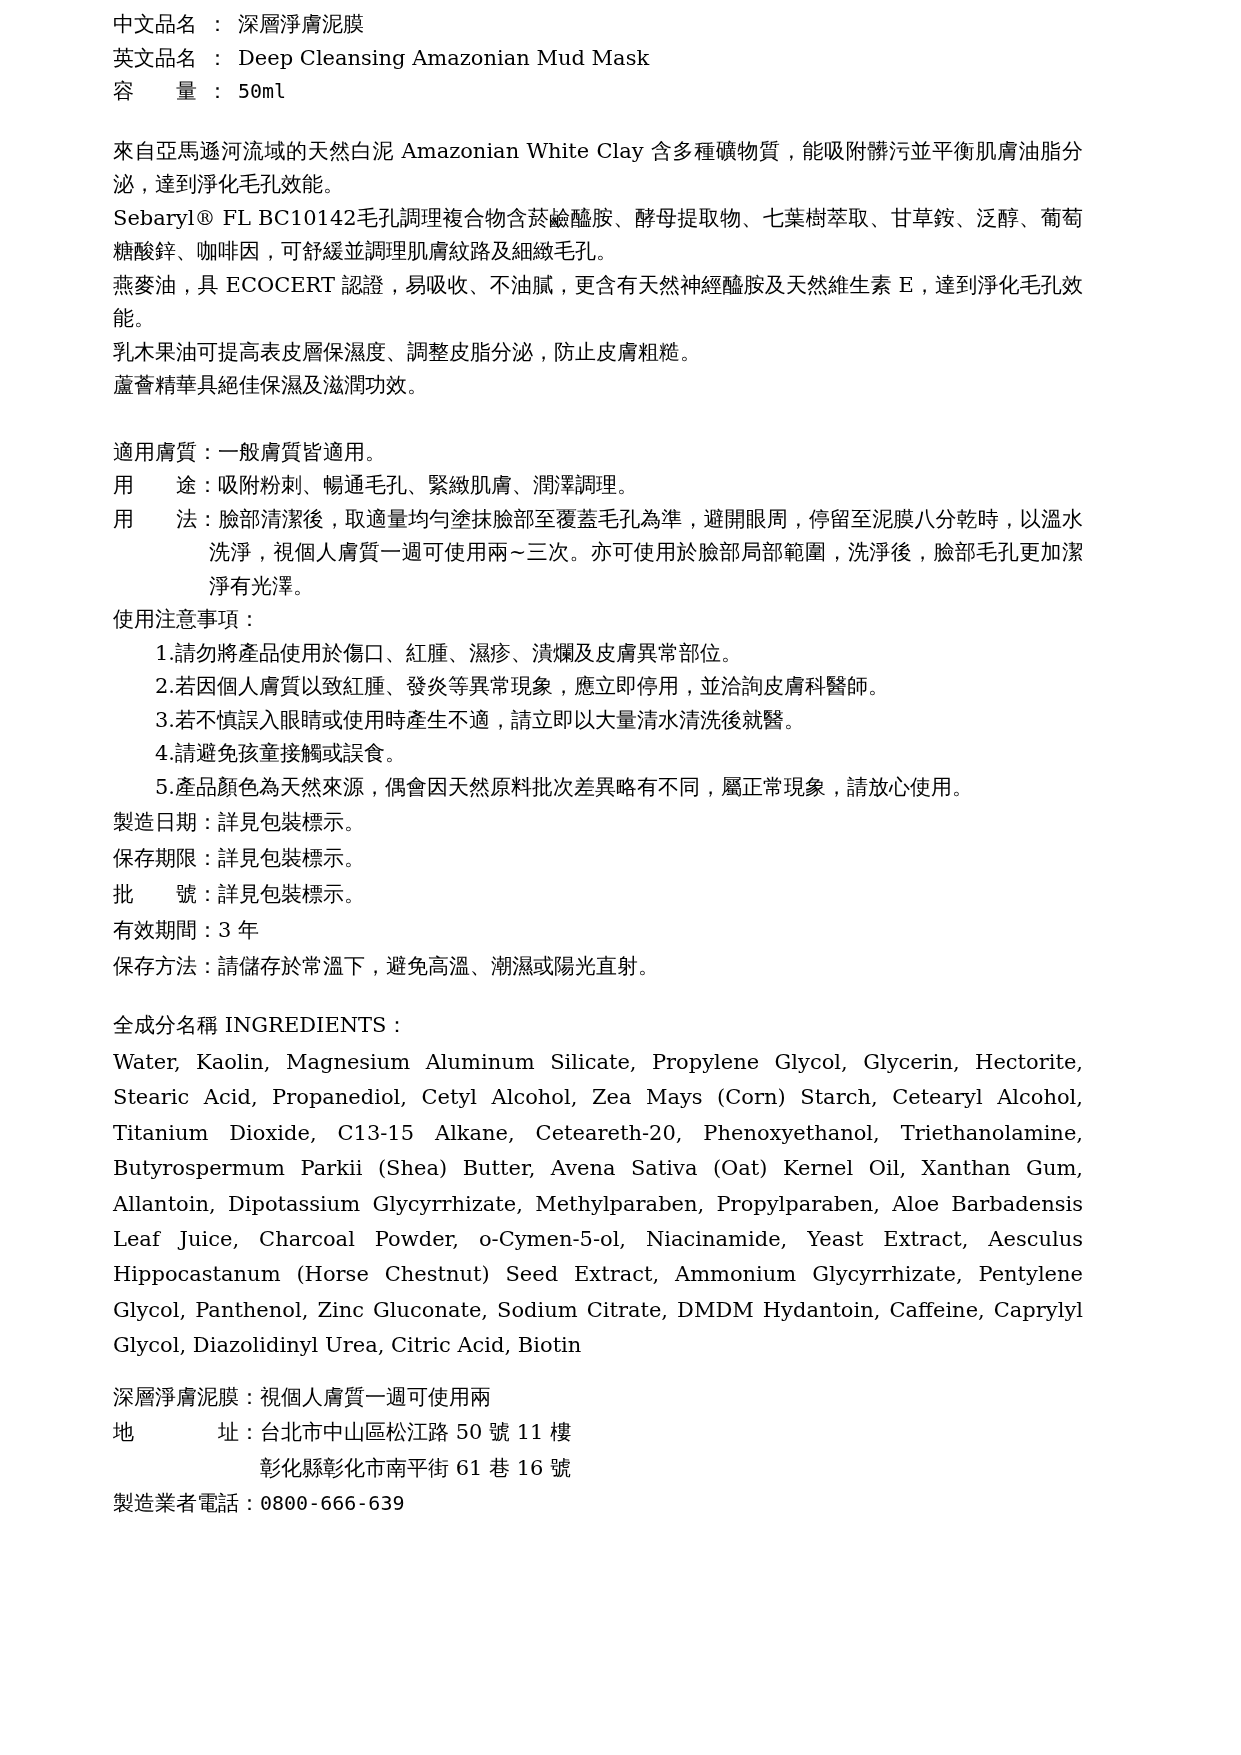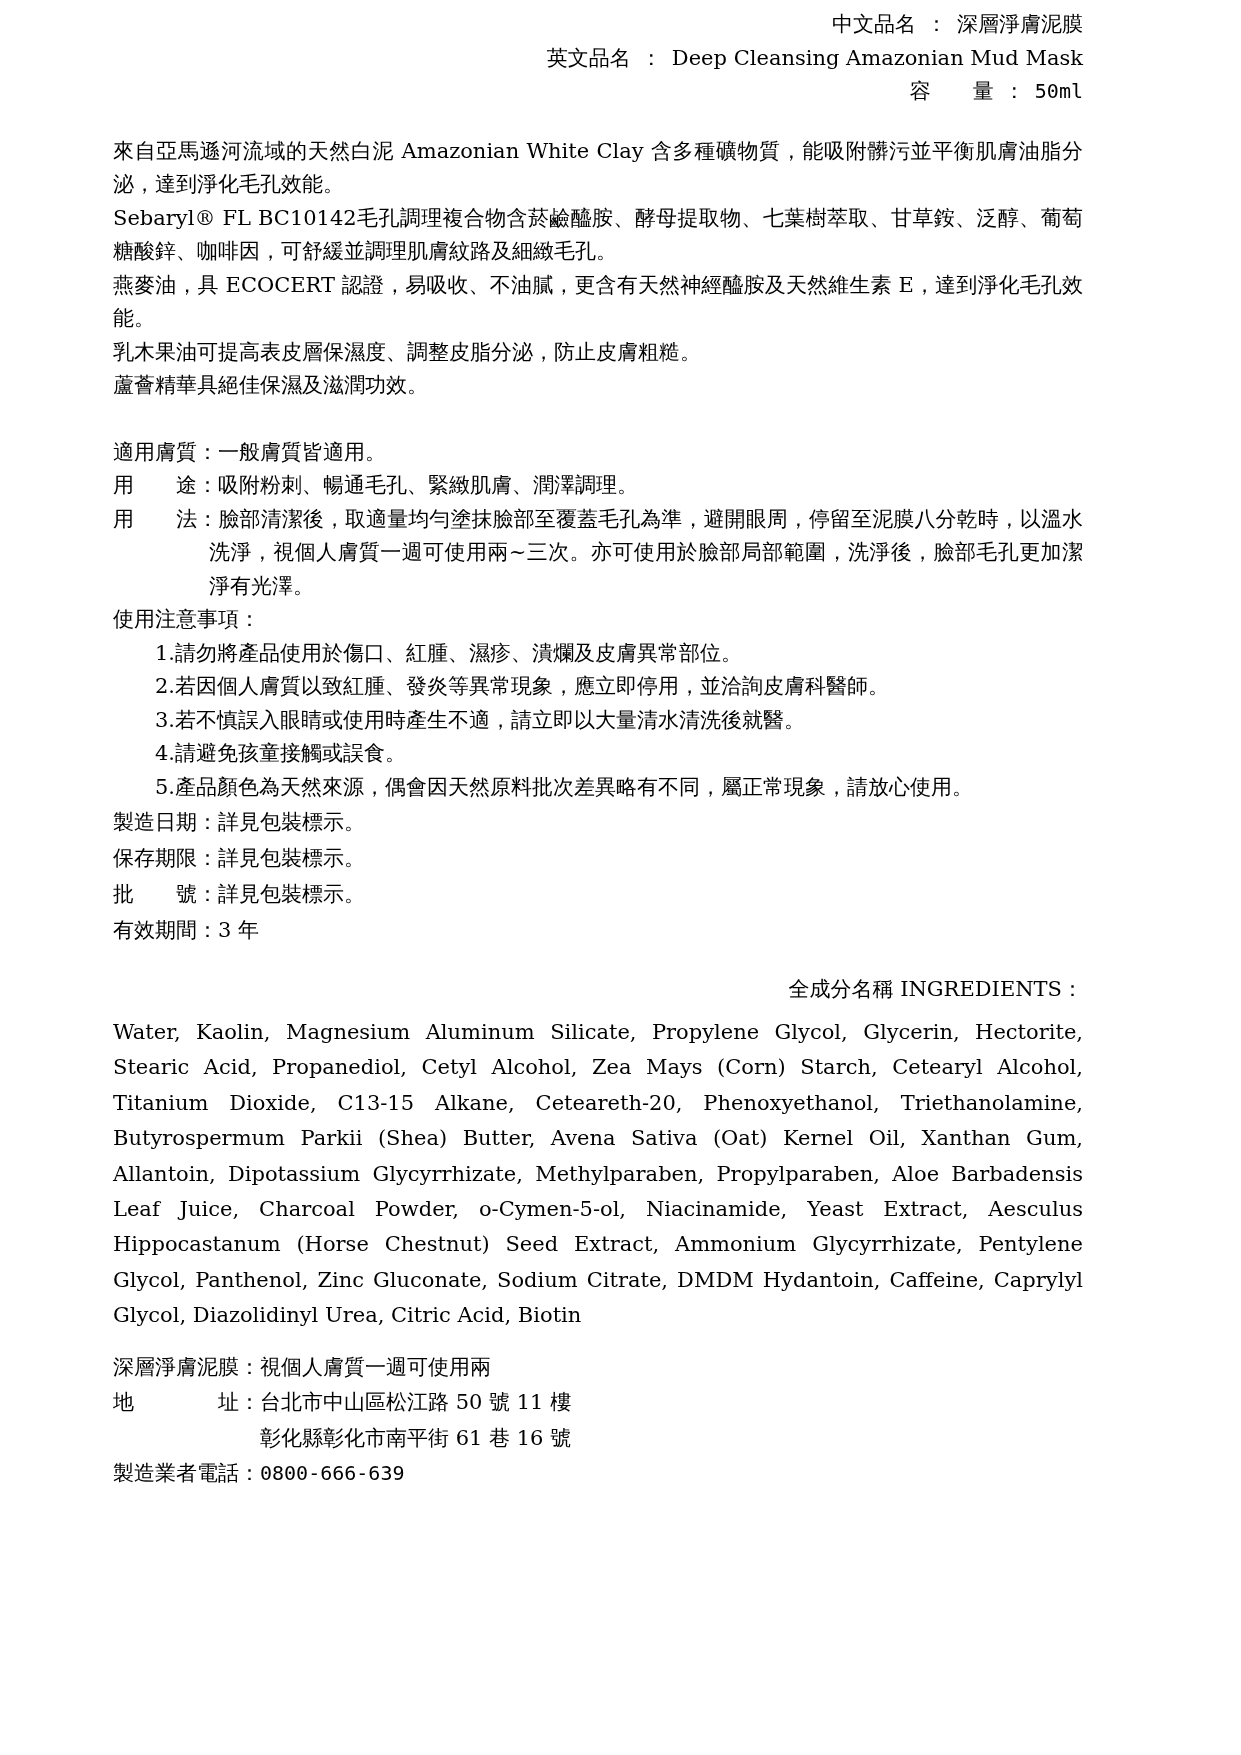--- a/index.html
+++ b/index.html
@@ -11,39 +11,39 @@
   }
   .page {
     width: 1241px;
     min-height: 1755px;
     background: #ffffff;
     padding: 8px 158px 30px 113px;
     font-size: 21px;
     line-height: 33.5px;
   }
   
-  .hrow { white-space: nowrap; text-align: right; }
+  .hrow { white-space: nowrap; }
   .hsep { margin: 0 10px; }
   .mono { font-family: "DejaVu Sans Mono", "Liberation Mono", monospace; font-size: 20px; }
   
   .intro p { text-align: justify; }
   
   .spec { text-align: justify; }
   .spec.hang { padding-left: 96px; text-indent: -96px; }
   
   .notice-item {
     margin-left: 42px;
     padding-left: 22px;
     text-indent: -22px;
     text-align: justify;
   }
   
   .storage-row { line-height: 36px; }
   
-  .ing-title { line-height: 35px; margin-bottom: 8px; text-align: right; }
+  .ing-title { line-height: 35px; margin-bottom: 2px; }
   .ing-text { line-height: 35.4px; text-align: justify; }
   
   .mfr-row { line-height: 35.5px; }
   .addr2 { padding-left: 147px; line-height: 35.5px; }
   
   .sp-26 { height: 26px; }
   .sp-33 { height: 33px; }
   .sp-24 { height: 24px; }
   .sp-16 { height: 16px; }
 </style>
@@ -103,20 +103,23 @@
     </p>
     <p class="storage-row">
       <span>保存期限</span><span>：</span><span>詳見包裝標示。</span>
     </p>
     <p class="storage-row">
       <span>批　　號</span><span>：</span><span>詳見包裝標示。</span>
     </p>
     <p class="storage-row">
       <span>有效期間</span><span>：</span><span>3 年</span>
     </p>
+    <p class="storage-row">
+      <span>保存方法</span><span>：</span><span>請儲存於常溫下，避免高溫、潮濕或陽光直射。</span>
+    </p>
   </section>
 
   <div class="sp-24"></div>
 
   <section>
     <p class="ing-title">全成分名稱 INGREDIENTS：</p>
     <p class="ing-text">Water, Kaolin, Magnesium Aluminum Silicate, Propylene Glycol, Glycerin, Hectorite, Stearic Acid, Propanediol, Cetyl Alcohol, Zea Mays (Corn) Starch, Cetearyl Alcohol, Titanium Dioxide, C13-15 Alkane, Ceteareth-20, Phenoxyethanol, Triethanolamine, Butyrospermum Parkii (Shea) Butter, Avena Sativa (Oat) Kernel Oil, Xanthan Gum, Allantoin, Dipotassium Glycyrrhizate, Methylparaben, Propylparaben, Aloe Barbadensis Leaf Juice, Charcoal Powder, o-Cymen-5-ol, Niacinamide, Yeast Extract, Aesculus Hippocastanum (Horse Chestnut) Seed Extract, Ammonium Glycyrrhizate, Pentylene Glycol, Panthenol, Zinc Gluconate, Sodium Citrate, DMDM Hydantoin, Caffeine, Caprylyl Glycol, Diazolidinyl Urea, Citric Acid, Biotin</p>
   </section>
 
   <div class="sp-16"></div>

